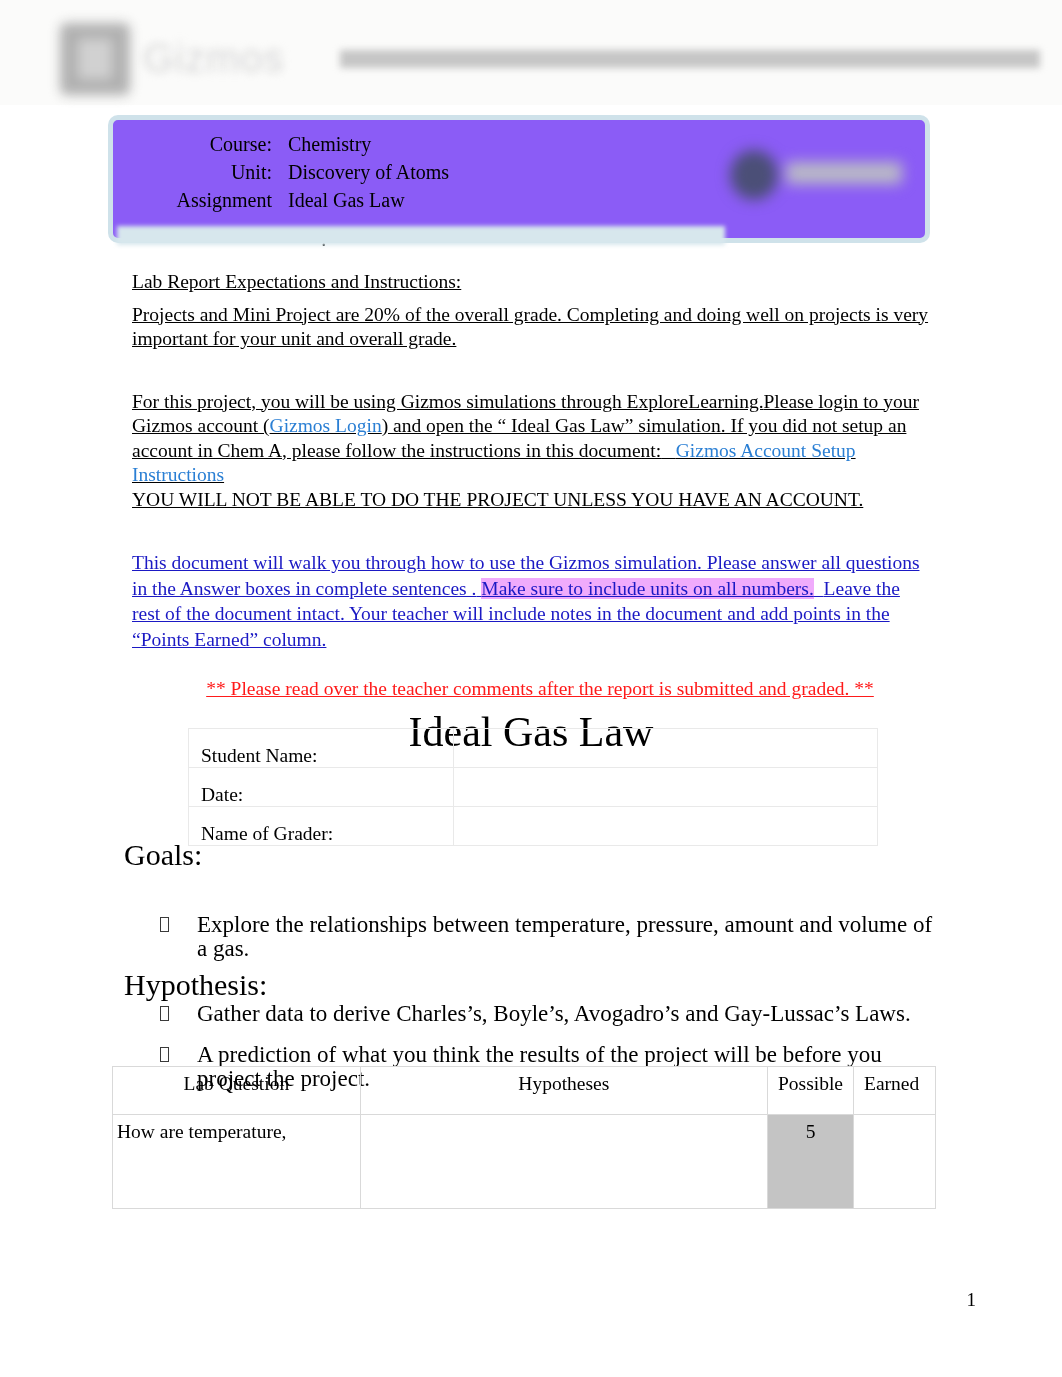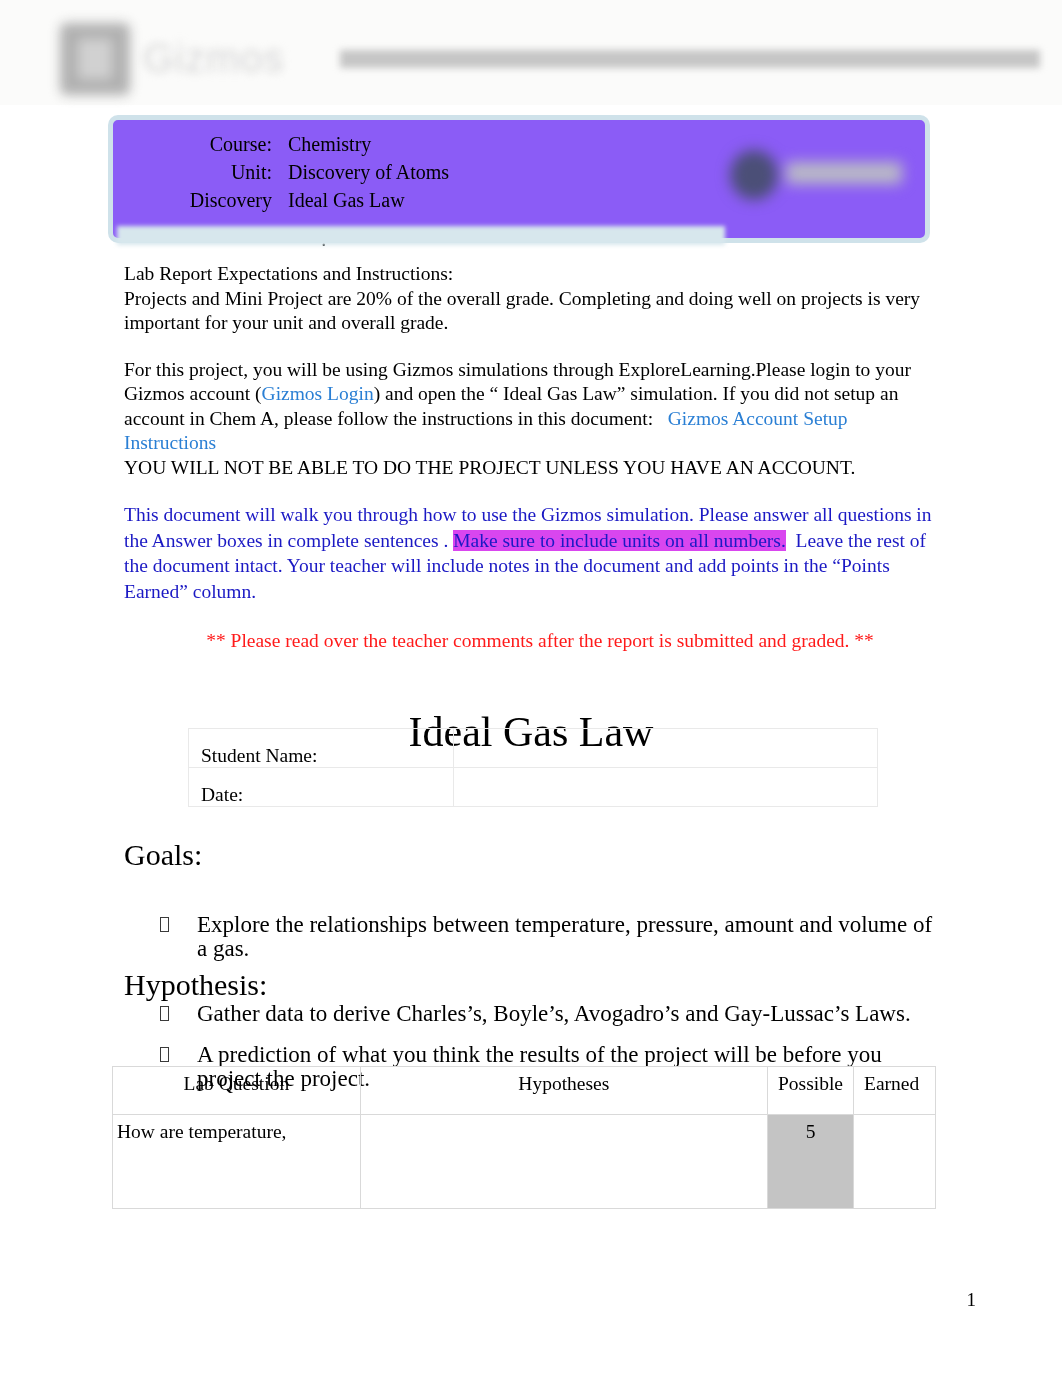--- a/index.html
+++ b/index.html
@@ -107,26 +107,26 @@
   .course-logo .word {
     position: absolute;
     left: 64px; top: 14px;
     width: 116px; height: 22px;
     background: #b9b9c6;
     border-radius: 3px;
   }
 
   
   .content { position: absolute; left: 124px; top: 262px; width: 814px; }
-  p { margin: 0; }
+  p { margin: 8px; text-decoration: underline; }
   .p-block { font-size: 19.5px; line-height: 24.5px; }
   .gap { height: 22px; }
   .link { color: #2a7fd4; }
   .blue-para { color: #1b19c4; font-size: 19.5px; line-height: 25.5px; }
-  .hl { background: #d946ef; }
+  .hl { background: #f0abfc; }
   .red-note {
     color: #ff1a1a;
     font-size: 19.5px;
     text-align: center;
     margin-top: 26px;
     padding-left: 18px;
   }
 
   
   .doc-title {
@@ -220,21 +220,21 @@
   <div class="course-rows">
     <div class="course-row">
       <span class="course-label">Course:</span>
       <span class="course-value">Chemistry</span>
     </div>
     <div class="course-row">
       <span class="course-label">Unit:</span>
       <span class="course-value">Discovery of Atoms</span>
     </div>
     <div class="course-row">
-      <span class="course-label">Discovery</span>
+      <span class="course-label">Assignment</span>
       <span class="course-value">Ideal Gas Law</span>
     </div>
   </div>
   <div class="course-colon">:</div>
   <div class="course-logo">
     <span class="dot"></span>
     <span class="word"></span>
   </div>
   <div class="course-inner-bar"></div>
 </div>
@@ -258,20 +258,24 @@
 <h1 class="doc-title">Ideal Gas Law</h1>
 
 <table class="info-table">
   <tbody>
       <tr>
     <td class="col-a">Student Name:</td>
     <td class="col-b"></td>
   </tr>
   <tr>
     <td class="col-a">Date:</td>
+    <td class="col-b"></td>
+  </tr>
+  <tr>
+    <td class="col-a">Name of Grader:</td>
     <td class="col-b"></td>
   </tr>
 </tbody>
   </table>
 
 <div class="section sec-goals">
   <h2 class="sec-head">Goals:</h2>
   <ul class="blist">
     <li>
         <span class="tofu"></span>

